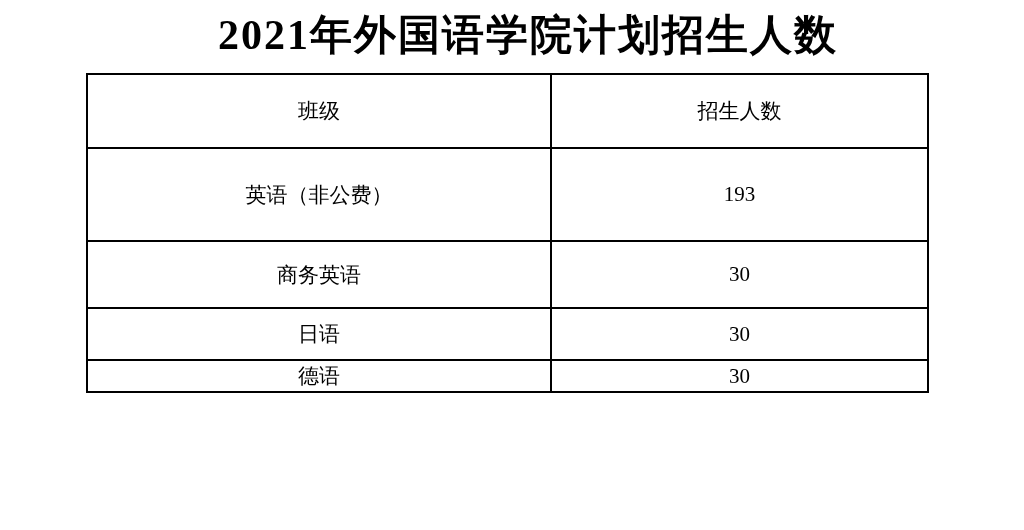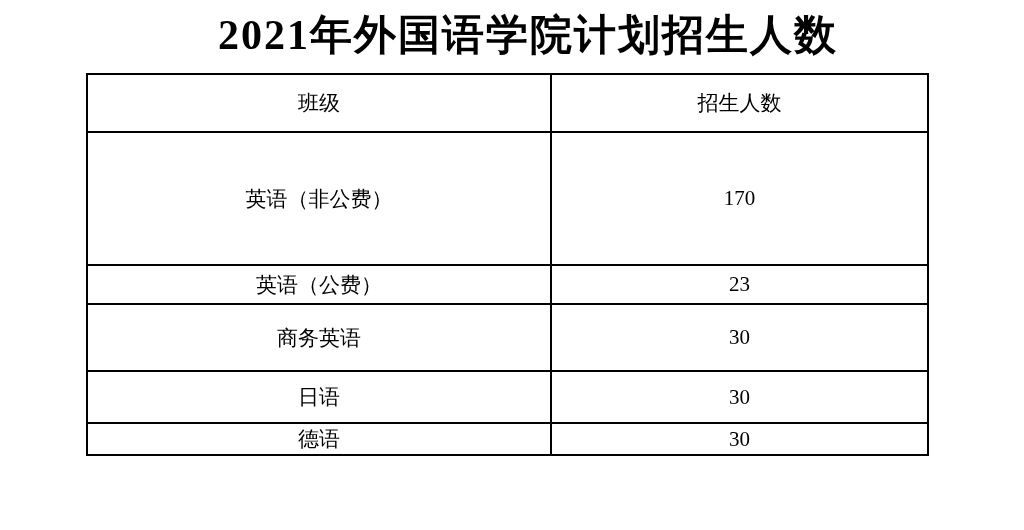--- a/index.html
+++ b/index.html
@@ -41,22 +41,22 @@
     border: 2px solid var(--border, #000000);
     text-align: center;
     vertical-align: middle;
     font-size: 21px;
     font-weight: normal;
     padding: 0;
     overflow: hidden;
   }
   col.col-class { width: 464px; }
   col.col-count { width: 377px; }
-  tr.row-header { height: 58px; padding-left: 34px; }
-  tr.row-1 { height: 133px; }
+  tr.row-header { height: 74px; padding-left: 34px; }
+  tr.row-1 { height: 93px; }
   tr.row-2 { height: 39px; }
   tr.row-3 { height: 67px; }
   tr.row-4 { height: 52px; }
   tr.row-5 { height: 32px; }
 </style>
 </head>
 <body style="--bg: #ffffff; --fg: #000000; --border: #000000;">
 
 <h1 class="page-title">2021年外国语学院计划招生人数</h1>
 
@@ -67,25 +67,21 @@
   </colgroup>
   <thead>
     <tr class="row-header">
       <th>班级</th>
       <th>招生人数</th>
     </tr>
   </thead>
   <tbody>
     <tr class="row-1">
       <td>英语（非公费）</td>
-      <td>170</td>
-    </tr>
-    <tr class="row-2">
-      <td>英语（公费）</td>
-      <td>23</td>
+      <td>193</td>
     </tr>
     <tr class="row-3">
       <td>商务英语</td>
       <td>30</td>
     </tr>
     <tr class="row-4">
       <td>日语</td>
       <td>30</td>
     </tr>
     <tr class="row-5">

